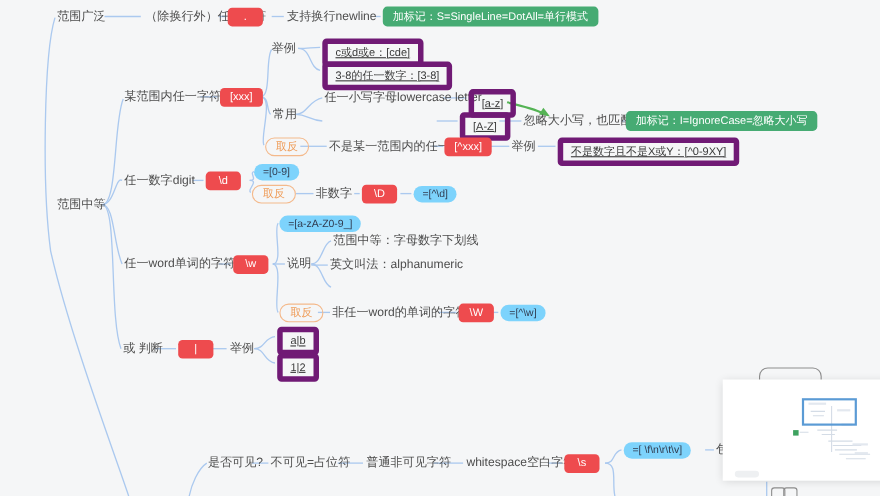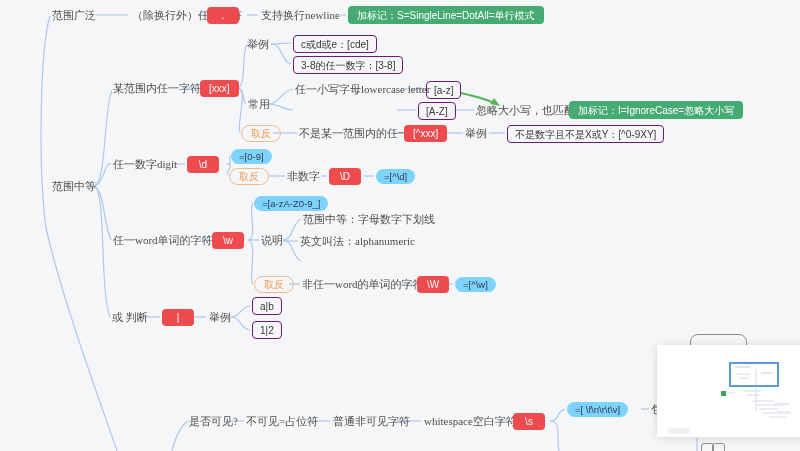--- a/index.html
+++ b/index.html
@@ -1,31 +1,31 @@
 <!DOCTYPE html>
 <html><head>
 <meta charset="utf-8">
 <style>
   html,body{margin:0;padding:0;}
   body{width:800px;height:451px;overflow:hidden;background:#f5f6f7;
        font-family:"Liberation Sans","DejaVu Sans",sans-serif;}
   #canvas{position:relative;width:800px;height:451px;}
   svg.wires{position:absolute;left:0;top:0;z-index:0;}
   .n{position:absolute;white-space:nowrap;line-height:14px;z-index:1;}
-  .label{font-size:11px;color:#4d4d4d;font-family:Liberation Serif, serif;}
+  .label{font-size:11px;color:#4d4d4d;}
   .code{font-size:10px;color:#fff;background:#ee4b4e;border-radius:4px;
         padding:2px 9px;min-width:14px;text-align:center;line-height:13px;}
   .badge{font-size:10px;color:#fff;background:#46ab73;border-radius:4px;
          padding:2.5px 9px;line-height:13px;}
   .pill{font-size:9.5px;color:#303b4f;background:#7dd3fc;border-radius:9px;
         padding:1.5px 8px;line-height:12px;}
   .tag{font-size:10px;color:#ef9d5a;border:1px solid #f4b98b;background:transparent;
        border-radius:9px;padding:1px 9px;line-height:13px;}
-  .box{font-size:10px;color:#3a3a3a;border:1px solid #701a75;border-radius:4px;
-       padding:1.5px 7px;line-height:13px;background:transparent;}
+  .box{font-size:10px;color:#3a3a3a;border:5px solid #701a75;border-radius:4px;
+       padding:1.5px 7px;line-height:13px;background:transparent;text-decoration:underline;}
   .frag{position:absolute;border:1px solid #8d8d8d;background:transparent;z-index:1;}
   #minimap{position:absolute;left:657px;top:345px;width:160px;height:92px;z-index:5;
            background:#ffffff;box-shadow:0 1px 8px rgba(0,0,0,.14);}
   #mm-viewport{position:absolute;left:72px;top:17px;width:46px;height:21px;
                border:2px solid #5b9bd5;background:transparent;}
   #mm-dot{position:absolute;left:64px;top:46px;width:5px;height:5px;background:#3ea25f;}
   #mm-zoom{position:absolute;left:11px;top:83px;width:22px;height:6px;background:#eef0f2;border-radius:3px;}
 </style>
 </head>
 <body>

